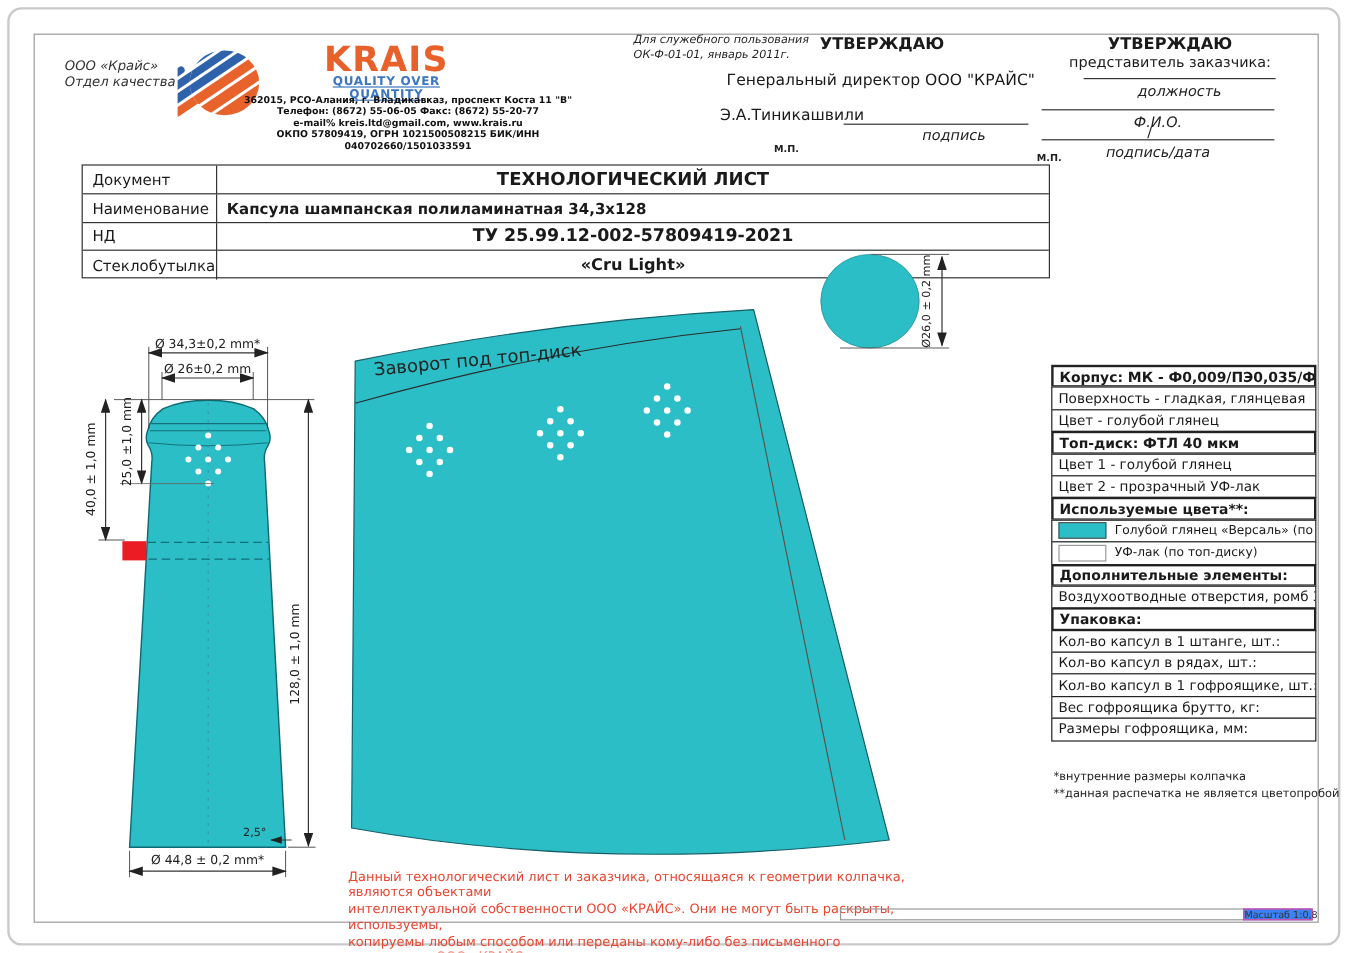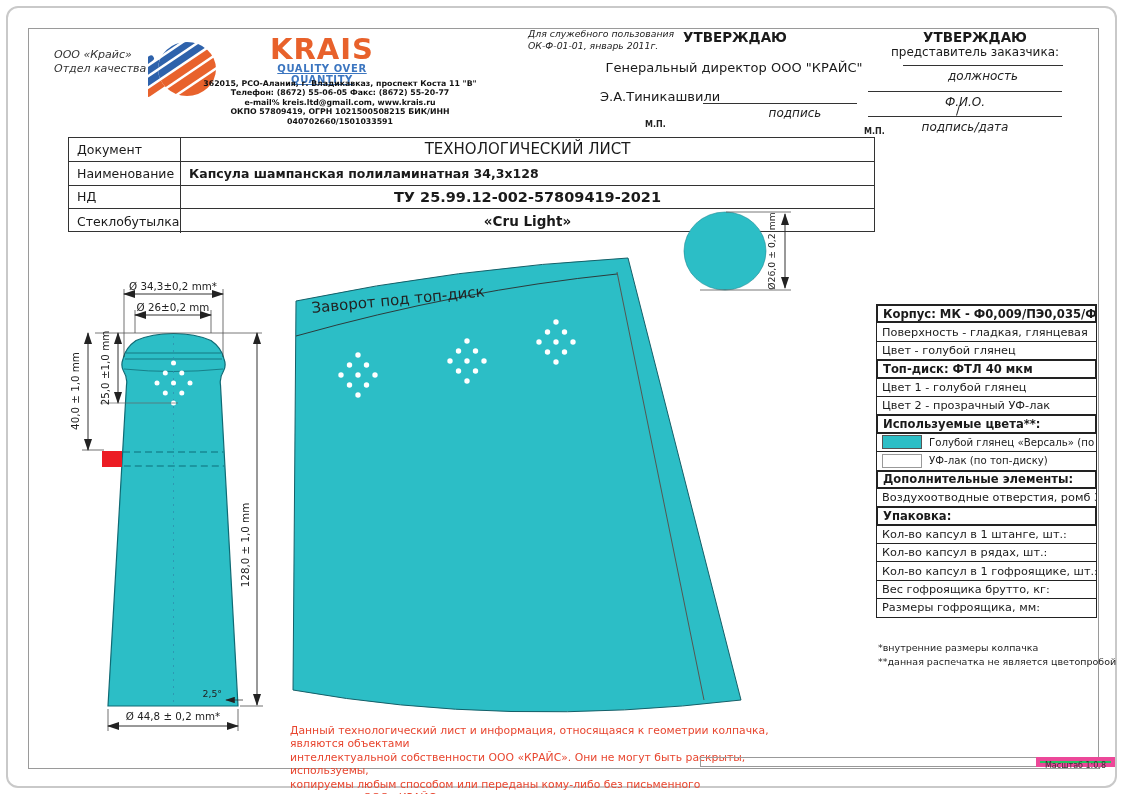--- a/index.html
+++ b/index.html
@@ -21,42 +21,42 @@
   .line{border-bottom:1px solid #333;height:0;}
   .small-lbl{font-size:12px;color:#222;}
   .mp{font-size:8px;color:#222;font-weight:bold;}
 
   
   .doc-table{left:68px;top:137px;width:807px;height:95px;border:1px solid #333;display:grid;
              grid-template-columns:112px 1fr;grid-auto-rows:23.75px;box-sizing:border-box;}
   .doc-cell{border-right:1px solid #333;border-bottom:1px solid #333;display:flex;align-items:center;
             padding:0 8px;font-size:12.5px;box-sizing:border-box;overflow:hidden;}
   .doc-val{border-right:none;font-weight:bold;}
-  .v-title{font-weight:normal;font-size:15px;justify-content:center;}
+  .v-title{font-weight:bold;font-size:15px;justify-content:center;}
   .v-left{font-size:12.5px;}
   .v-center{justify-content:center;font-size:14.5px;}
   .v-center2{justify-content:center;font-size:13.5px;}
 
   
   .spec-table{left:876px;top:304px;width:221px;}
   .spec-row{box-sizing:border-box;border:1px solid #222;height:19.4px;margin-top:-1px;background:#fff;
             display:flex;align-items:center;padding:0 5px;font-size:11.3px;white-space:nowrap;overflow:hidden;}
   .spec-row:first-child{margin-top:0;}
   .spec-row.hdr{border-width:2px;font-weight:bold;font-size:11.6px;}
   .spec-row.swatch-row{font-size:10.2px;}
   .swatch{display:inline-block;width:38px;height:12px;border:1px solid #555;margin-right:7px;flex:none;}
   .swatch.teal{background:var(--teal);}
   .swatch.white{background:#fff;border-color:#999;}
   .footnote{left:878px;font-size:9.5px;color:#222;}
 
   
   .copyright{left:290px;top:724px;width:480px;font-size:10.8px;line-height:13.4px;color:var(--copyred);}
   .scale-bar{left:700px;top:757px;width:337px;height:10px;border:1px solid #999;box-sizing:border-box;}
-  .scale-cell{left:1036px;top:757px;width:79px;height:10px;border:4px solid #ec4899;box-sizing:border-box;
-              font-size:8px;line-height:9px;text-align:center;color:#333;white-space:nowrap;background:#22c55e;}
+  .scale-cell{left:1036px;top:757px;width:58px;height:10px;border:1px solid #ec4899;box-sizing:border-box;
+              font-size:8px;line-height:9px;text-align:center;color:#333;white-space:nowrap;background:#3b82f6;}
 
   svg text{font-family:"DejaVu Sans","Liberation Sans",sans-serif;fill:#222;}
 </style>
 </head>
 <body>
 
 <div class="page">
 
   <div class="abs outer-border"></div>
   <div class="abs frame"></div>
@@ -298,21 +298,21 @@
         <span>Вес гофроящика брутто, кг:</span>
       </div>
       <div class="spec-row">
         <span>Размеры гофроящика, мм:</span>
       </div>
     </div>
   <div class="abs footnote" style="top:642px">*внутренние размеры колпачка</div>
   <div class="abs footnote" style="top:656px">**данная распечатка не является цветопробой</div>
 
   <div class="abs copyright">
-      <div>Данный технологический лист и информация, относящаяся к геометрии колпачка, являются объектами</div>
+      <div>Данный технологический лист и заказчика, относящаяся к геометрии колпачка, являются объектами</div>
       <div>интеллектуальной собственности ООО «КРАЙС». Они не могут быть раскрыты, используемы,</div>
       <div>копируемы любым способом или переданы кому-либо без письменного разрешения ООО «КРАЙС».</div>
     </div>
 
   <div class="abs scale-bar"></div>
   <div class="abs scale-cell">Масштаб 1:0,8</div>
 
 </div>
 
 </body></html>

